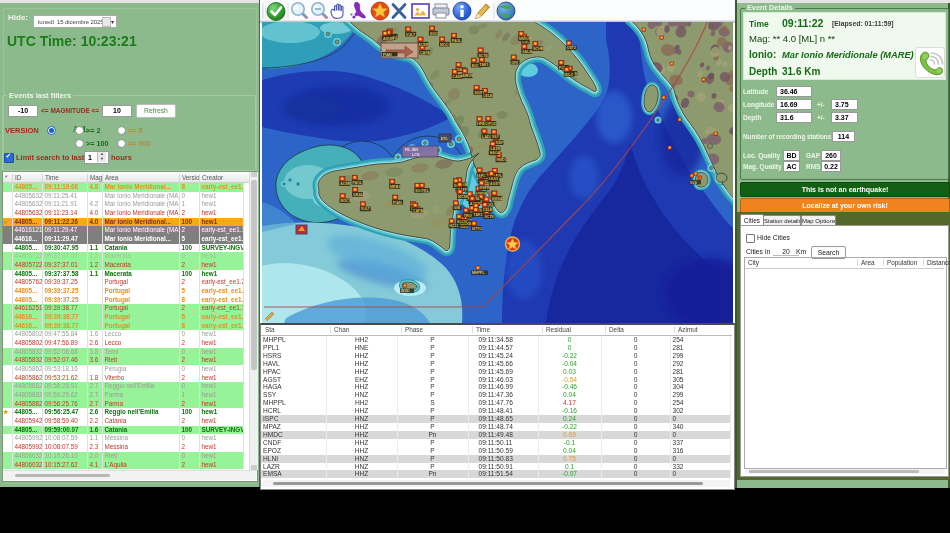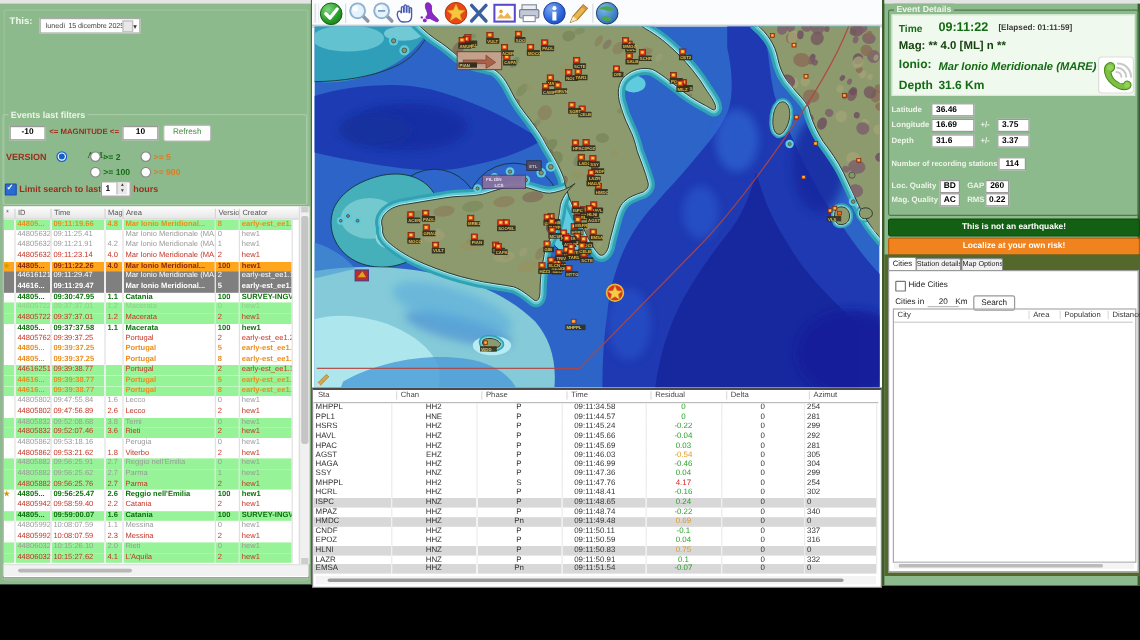--- a/index.html
+++ b/index.html
@@ -30,28 +30,29 @@
   .st td{font-size:6.6px;height:7.9px;line-height:7.9px;padding:0 2px;border-right:1px solid #ececec;
       white-space:nowrap;overflow:hidden;color:#333;}
   .st{table-layout:fixed;width:469px;}
 </style></head>
 <body>
 
 <div class="abs" style="left:0;top:0;width:259px;height:487px;background:#8dba8d;border-right:1px solid #55652f;">
   <div class="abs" style="left:0;top:0;width:259px;height:3px;background:#e4e4e4;"></div>
   <div class="abs" style="left:3px;top:8px;width:252px;height:474px;border:1px solid #9cc49c;border-radius:2px;"></div>
 
-  <div class="abs" style="left:8px;top:13px;font-size:8px;font-weight:bold;color:#f2f7ee;">This:</div>
+  <div class="abs" style="left:8px;top:13px;font-size:8px;font-weight:bold;color:#f2f7ee;">Hide:</div>
   <div class="abs" style="left:33px;top:15px;width:82px;height:11px;background:#fff;border:1px solid #aaa;font-size:6.8px;color:#444;">
     <span class="abs" style="left:4px;top:2.5px;white-space:nowrap;font-size:6px;">lunedì</span>
     <span class="abs" style="left:23px;top:2.5px;white-space:nowrap;font-size:6px;letter-spacing:-0.1px;">15 dicembre 2025</span>
     <span class="abs" style="left:68px;top:1px;width:7px;height:8px;background:#e8e8e8;border:1px solid #bbb;"></span>
     <span class="abs" style="left:77px;top:2px;font-size:6px;color:#333;">▾</span>
   </div>
 
+  <div class="abs" style="left:7px;top:33px;font-size:14px;font-weight:bold;color:#1c7c1c;">UTC Time: 10:23:21</div>
 
 
   <div class="abs" style="left:2px;top:95px;width:252px;height:74px;border:1px solid #a5cba5;border-radius:2px;"></div>
   <div class="abs" style="left:7px;top:91px;font-size:7.5px;font-weight:bold;color:#eef5e8;background:#8dba8d;padding:0 2px;">Events last filters</div>
 
   <div class="inp" style="left:8px;top:105px;width:28px;height:10px;font-size:7px;text-align:center;line-height:10px;">-10</div>
   <div class="abs dr" style="left:41px;top:107px;font-size:6.5px;">&lt;= MAGNITUDE &lt;=</div>
   <div class="inp" style="left:102px;top:105px;width:28px;height:10px;font-size:7px;text-align:center;line-height:10px;">10</div>
   <div class="abs" style="left:136px;top:104px;width:38px;height:12px;background:#fdfdfd;border:1px solid #bbb;border-radius:2px;font-size:6.8px;color:#4a8a4a;text-align:center;line-height:12px;">Refresh</div>
 
@@ -1585,21 +1586,21 @@
       <svg width="28" height="29" viewBox="0 0 28 29">
         <path d="M14.5,12 a4,4 0 0,1 4,4 M15,8.5 a7.5,7.5 0 0,1 7.5,7.5 M15.5,5 a11,11 0 0,1 11,11" fill="none" stroke="#c9c9c9" stroke-width="1.7" stroke-linecap="round"></path>
         <path d="M5.5,6.5 C8.5,2.5 13,4 12.8,8 C12.7,10 11.5,11.3 9.8,12 C10,14.8 11.3,17.2 13.6,19.2 C15.8,21.1 18.2,22 20.5,21.8 C21.2,19.8 23.2,19 25,20 C27.4,21.4 27,25.2 24.2,26.2 C19,28 12.2,24.6 8,19.6 C4.3,15.1 3.4,9.4 5.5,6.5 Z" fill="#7cc142" stroke="#4e8c1e" stroke-width="0.9"></path>
         <path d="M6.5,7.5 C8.5,5 11.5,5.8 11.8,8 C11.9,9.3 11,10.4 9.5,10.9 C8,11.3 6,9.5 6.5,7.5 Z" fill="#95d45e" opacity="0.9"></path>
         <path d="M21.5,20.8 C23,19.8 25,20.5 25.4,22.3 C25.8,24 24.3,25.5 22.5,25.2 C20.8,24.9 20.3,22.2 21.5,20.8 Z" fill="#95d45e" opacity="0.9"></path>
       </svg>
     </div>
     <span class="abs dg" style="left:5px;top:6px;font-size:8.5px;">Time</span>
     <span class="abs dg" style="left:38px;top:4px;font-size:10.5px;">09:11:22</span>
     <span class="abs" style="left:88px;top:7px;font-size:6.8px;color:#3a3a3a;font-weight:bold;">[Elapsed: 01:11:59]</span>
-    <span class="abs" style="left:5px;top:20px;font-size:9.5px;font-weight:bold;color:#15430f;">Mag: ** 4.0 [ML] n **</span>
+    <span class="abs" style="left:5px;top:20px;font-size:9.5px;font-weight:normal;color:#15430f;">Mag: ** 4.0 [ML] n **</span>
     <span class="abs dg" style="left:5px;top:36px;font-size:10px;">Ionio:</span>
     <span class="abs dg" style="left:38px;top:37px;font-size:9.3px;white-space:nowrap;font-style:italic;">Mar Ionio Meridionale (MARE)</span>
     <span class="abs dg" style="left:5px;top:53px;font-size:10px;">Depth</span>
     <span class="abs dg" style="left:38px;top:53px;font-size:10px;">31.6 Km</span>
   </div>
 
   <span class="abs" style="left:6px;top:88px;font-size:6.5px;font-weight:bold;color:#eef5e8;">Latitude</span>
   <div class="inp" style="left:39px;top:86px;width:31px;height:9px;font-size:7px;line-height:9px;padding-left:3px;">36.46</div>
   <span class="abs" style="left:6px;top:101px;font-size:6.5px;font-weight:bold;color:#eef5e8;">Longitude</span>
   <div class="inp" style="left:39px;top:99px;width:31px;height:9px;font-size:7px;line-height:9px;padding-left:3px;">16.69</div>

